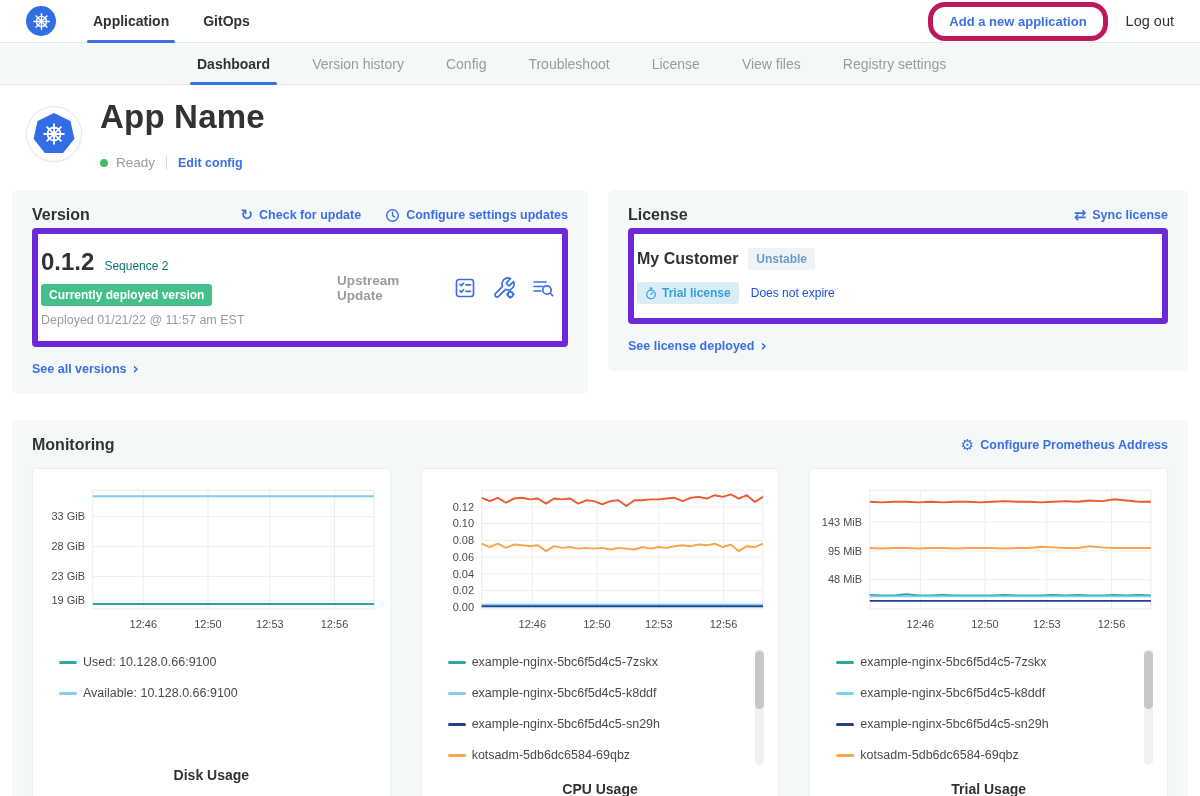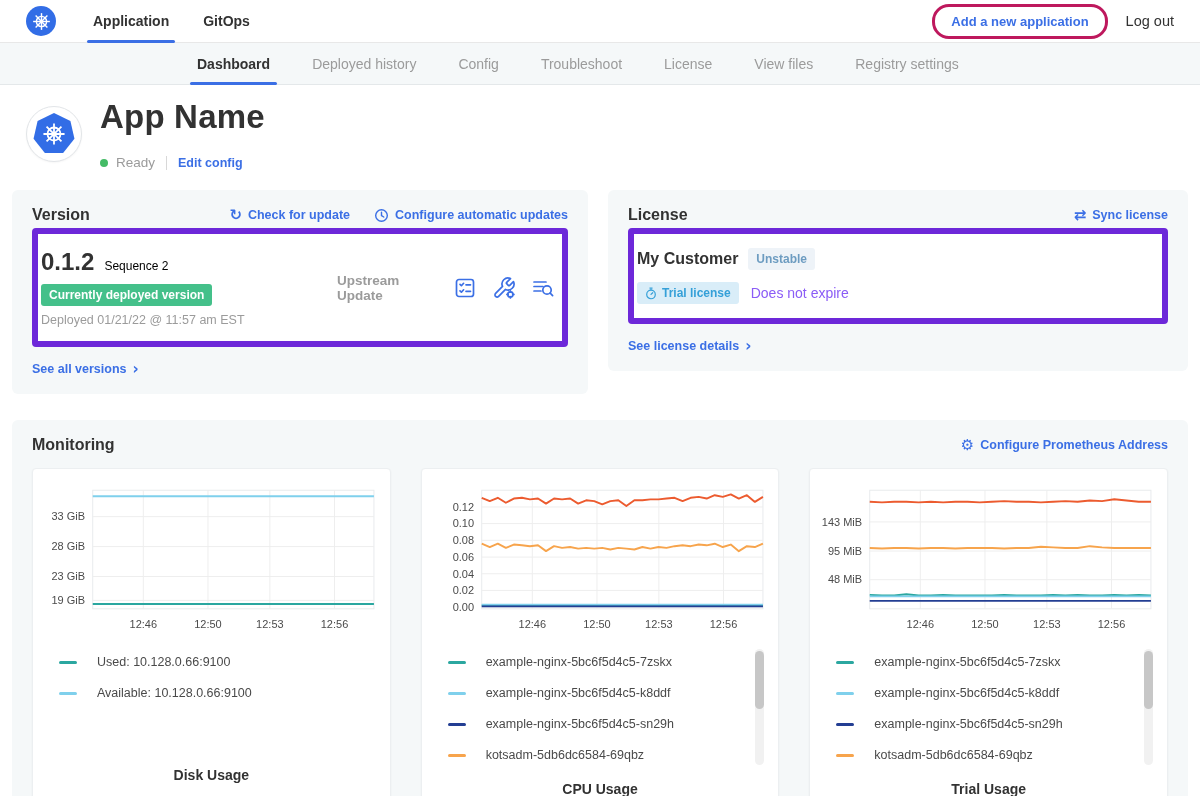--- a/index.html
+++ b/index.html
@@ -11,21 +11,21 @@
   }
   .uni { font-family:"DejaVu Sans",sans-serif; }
 
   
   .topnav { display:flex; align-items:center; height:43px; border-bottom:1px solid #e8e8e8; padding:0 26px; background:#fff; }
   .logo-circle { width:30px; height:30px; border-radius:50%; background:#326de6; display:flex; align-items:center; justify-content:center; flex:0 0 auto; }
   .topnav-tabs { display:flex; height:100%; margin-left:20px; }
   .topnav-tab { position:relative; display:flex; align-items:center; padding:0 17px; font-size:14px; font-weight:bold; color:#323232; cursor:pointer; }
   .topnav-tab.active::after { content:""; position:absolute; left:11px; right:11px; bottom:-1px; height:3px; background:#3b6fe5; border-radius:2px; }
   .topnav-right { margin-left:auto; display:flex; align-items:center; gap:18px; }
-  .add-app-btn { border:3px solid #be185d; color:#3b6fe5; background:#fff; font-weight:bold; font-size:13px; padding:7px 16px; border-radius:17px; cursor:pointer; font-family:inherit; }
+  .add-app-btn { border:5px solid #be185d; color:#3b6fe5; background:#fff; font-weight:bold; font-size:13px; padding:7px 16px; border-radius:17px; cursor:pointer; font-family:inherit; }
   .logout { font-size:14.5px; color:#323232; cursor:pointer; }
 
   
   .subnav { display:flex; height:42px; background:#f5f8f9; border-bottom:1px solid #e4e8ea; padding-left:176px; }
   .subnav-item { position:relative; display:flex; align-items:center; padding:0 21px; font-size:14px; color:#9b9b9b; cursor:pointer; }
   .subnav-item.active { color:#323232; font-weight:bold;justify-content:flex-end; }
   .subnav-item.active::after { content:""; position:absolute; left:14px; right:14px; bottom:-1px; height:3px; background:#3b6fe5; border-radius:2px; }
 
   
   .app-header { display:flex; align-items:center; gap:18px; padding:13px 26px 16px; }
@@ -46,42 +46,42 @@
   .card.license { flex:1; }
   .card-header { display:flex; align-items:center; margin-bottom:4px; }
   .card-title { font-size:16px; font-weight:bold; color:#323232; }
   .card-links { margin-left:auto; display:flex; gap:24px; align-items:center; }
   .inner-card { background:#fff; border:6px solid #6d28d9; border-radius:4px; padding:14px 3px;gap:48px; }
 
   .version-inner { display:flex; align-items:center; }
   .v-left { width:248px; flex:0 0 auto; }
   .v-number-row { display:flex; align-items:baseline; gap:10px; }
   .v-number { font-size:24px; font-weight:bold; color:#323232; }
-  .v-seq { font-size:12px; color:#000000; }
+  .v-seq { font-size:12px; color:#0f766e; }
   .deployed-badge { display:inline-block; background:#44c08a; color:#fff; font-size:12px; font-weight:bold; padding:4px 8px; border-radius:3px; margin:8px 0 7px; }
   .deploy-date { font-size:12.5px; color:#9b9b9b; }
   .v-middle { flex:1; font-size:13.5px; font-weight:bold; color:#9b9b9b; }
   .v-icons { display:flex; gap:15px; align-items:center; padding-right:4px; }
   .v-icons .icon-btn { cursor:pointer; display:flex; }
   .see-link { margin-top:12px; }
 
   .lic-name-row { display:flex; align-items:center; gap:10px; }
   .lic-name { font-size:16px; font-weight:bold; color:#323232; }
   .unstable-badge { background:#eef3f8; color:#6d9cc1; font-size:12px; font-weight:bold; padding:4px 8px; border-radius:3px; }
   .lic-badges-row { display:flex; align-items:center; gap:12px; margin-top:12px; }
   .trial-badge { background:#d9edf8; color:#35a0d8; font-size:12px; font-weight:bold; padding:4px 8px; border-radius:3px; display:inline-flex; align-items:center; gap:5px; }
-  .no-expire { font-size:14px; color:#8b5cf6; }
+  .no-expire { font-size:12px; color:#1d4ed8; }
 
   
   .monitoring { margin:26px 12px 12px; background:#f5f8f9; border-radius:6px; padding:16px 20px 20px; }
   .charts-row { display:flex; gap:30px; margin-top:14px; }
   .chart-card { flex:1; background:#fff; border:1px solid #eceff1; border-radius:4px; box-shadow:0 1px 2px rgba(0,0,0,.05); padding:10px 10px 16px; display:flex; flex-direction:column; }
   .chart-svg { width:100%; height:164px; display:block; }
   .legend { position:relative; padding:12px 22px 0 16px; min-height:122px; }
-  .legend-row { display:flex; align-items:center; gap:20px; margin-bottom:17px; font-size:12.5px; color:#4a4a4a; }
+  .legend-row { display:flex; align-items:center; gap:6px; margin-bottom:17px; font-size:12.5px; color:#4a4a4a; }
   .dash { width:18px; height:3px; border-radius:2px; flex:0 0 auto; }
   .legend-scrollbar { position:absolute; right:4px; top:6px; bottom:14px; width:9px; border-radius:5px; background:#f1f1f1; }
   .legend-scrollbar .thumb { position:absolute; top:2px; left:0; width:9px; height:58px; border-radius:5px; background:#c7c7c7; }
   .chart-title { text-align:center; font-size:14px; font-weight:bold; color:#323232; margin-top:2px; }
 </style>
 </head>
 <body>
 
 <div class="topnav">
   <div class="logo-circle">
@@ -108,21 +108,21 @@
     <button class="add-app-btn">Add a new application</button>
     <span class="logout">Log out</span>
   </div>
 </div>
 
 <div class="subnav">
   <div class="subnav-item active">
       <span>Dashboard</span>
     </div>
   <div class="subnav-item">
-      <span>Deployed history</span>
+      <span>Version history</span>
     </div>
   <div class="subnav-item">
       <span>Config</span>
     </div>
   <div class="subnav-item">
       <span>Troubleshoot</span>
     </div>
   <div class="subnav-item">
       <span>License</span>
     </div>
@@ -168,21 +168,21 @@
       <span class="card-links">
         <span class="blue-link">
           <span class="uni" style="font-size:15px;">↻</span>
           <span>Check for update</span>
         </span>
         <span class="blue-link">
           <svg width="15" height="15" viewBox="0 0 16 16">
             <circle cx="8" cy="8" r="6.2" fill="none" stroke="#3b6fe5" stroke-width="1.5"></circle>
             <path d="M8 4.6V8l2.4 1.6" fill="none" stroke="#3b6fe5" stroke-width="1.5" stroke-linecap="round"></path>
           </svg>
-          <span>Configure automatic updates</span>
+          <span>Configure settings updates</span>
         </span>
       </span>
     </div>
     <div class="inner-card version-inner">
       <div class="v-left">
         <div class="v-number-row">
           <span class="v-number">0.1.2</span>
           <span class="v-seq">Sequence 2</span>
         </div>
         <span class="deployed-badge">Currently deployed version</span>
@@ -251,21 +251,21 @@
             <line x1="5.2" y1="1.2" x2="8.8" y2="1.2" stroke="#35a0d8" stroke-width="1.4"></line>
             <path d="M7 8.6l2-2" fill="none" stroke="#35a0d8" stroke-width="1.4" stroke-linecap="round"></path>
           </svg>
           <span>Trial license</span>
         </span>
         <span class="no-expire">Does not expire</span>
       </div>
     </div>
     <div class="see-link">
       <span class="blue-link">
-        <span>See license details</span>
+        <span>See license deployed</span>
         <span class="uni" style="font-size:15px; font-weight:bold;">›</span>
       </span>
     </div>
   </div>
 </div>
 
 <div class="monitoring">
   <div class="card-header" style="margin-bottom:0;">
     <span class="card-title">Monitoring</span>
     <span class="card-links">

